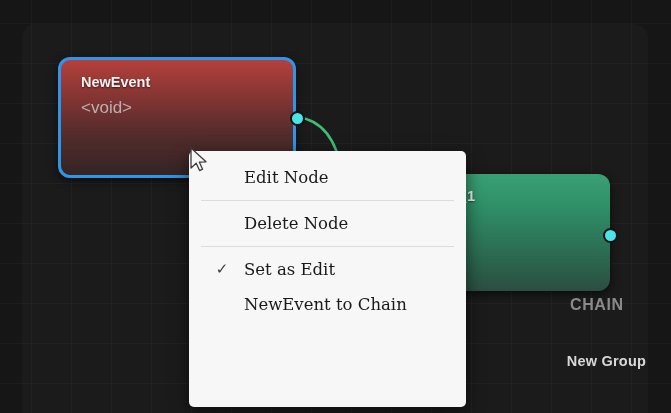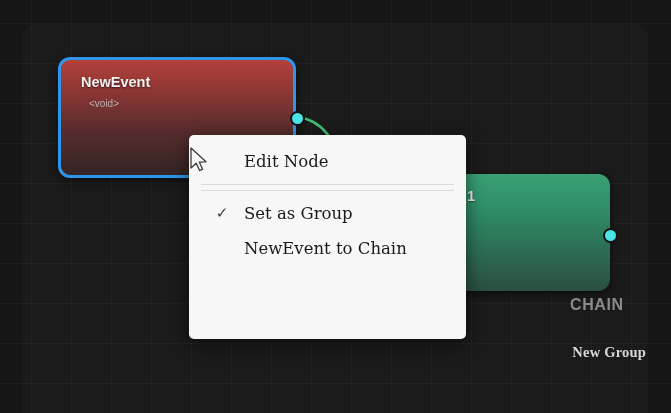--- a/index.html
+++ b/index.html
@@ -34,27 +34,26 @@
     top: 24px;
     width: 626px;
     height: 420px;
     background: rgba(255,255,255,0.022);
     border-radius: 14px;
     box-sizing: border-box;
   }
   .group-label {
     position: absolute;
     right: 25px;
-    bottom: 52px;
+    bottom: 44px;
     color: #d8d8d8;
     font-size: 14.5px;
     font-weight: bold;
     letter-spacing: 0.2px;
     white-space: nowrap;
-    font-family: Liberation Serif, serif;
   }
 
   
   .edges {
     position: absolute;
     left: 0; top: 0;
     width: 671px; height: 413px;
     pointer-events: none;
   }
 
@@ -88,24 +87,24 @@
     left: 20px;
     top: 14px;
     color: #f2f2f2;
     font-size: 14.5px;
     font-weight: bold;
     text-shadow: 0 1px 2px rgba(0,0,0,0.6);
     white-space: nowrap;
   }
   .node-subtitle {
     position: absolute;
-    left: 28px;
+    left: 20px;
     top: 38px;
     color: #b9b2b0;
-    font-size: 10px;
+    font-size: 17px;
     white-space: nowrap;
   }
   .chain-title {
     position: absolute;
     left: 14px;
     top: 14px;
     color: #eef3ef;
     font-size: 14.5px;
     font-weight: bold;
     text-shadow: 0 1px 2px rgba(0,0,0,0.5);
@@ -132,23 +131,23 @@
     border: 2px solid #121212;
     box-sizing: content-box;
   }
   .port-event { left: 290px; top: 111px; }
   .port-chain { left: 603px; top: 228px; }
 
   
   .context-menu {
     position: absolute;
     left: 189px;
-    top: 135px;
+    top: 151px;
     width: 277px;
-    height: 204px;
+    height: 256px;
     background: #f7f7f7;
     border-radius: 5px;
     box-shadow: 0 5px 18px rgba(0,0,0,0.55);
     box-sizing: border-box;
     padding: 9px 0 9px 0;
     overflow: hidden;
   }
   .menu-item {
     position: relative;
     height: 35px;
@@ -213,26 +212,29 @@
   <div class="context-menu">
 
     <div class="menu-item">
       <span>Edit Node</span>
     </div>
 
 
 
     <div class="menu-sep"></div>
 
+    <div class="menu-item">
+      <span>Delete Node</span>
+    </div>
 
     <div class="menu-sep"></div>
 
     <div class="menu-item">
       <span class="check">✓</span>
-      <span>Set as Group</span>
+      <span>Set as Edit</span>
     </div>
 
     <div class="menu-item">
       <span>NewEvent to Chain</span>
     </div>
 
   </div>
 
   <svg class="cursor" width="22" height="30" viewBox="0 0 22 30">
     <path d="M 2 2 L 2 22 L 7.2 17.2 L 10.6 24.6 L 13.6 23.2 L 10.3 16.1 L 17 15.8 Z" fill="#f7f7f7" stroke="#3c3c3c" stroke-width="1.3" stroke-linejoin="round"></path>

